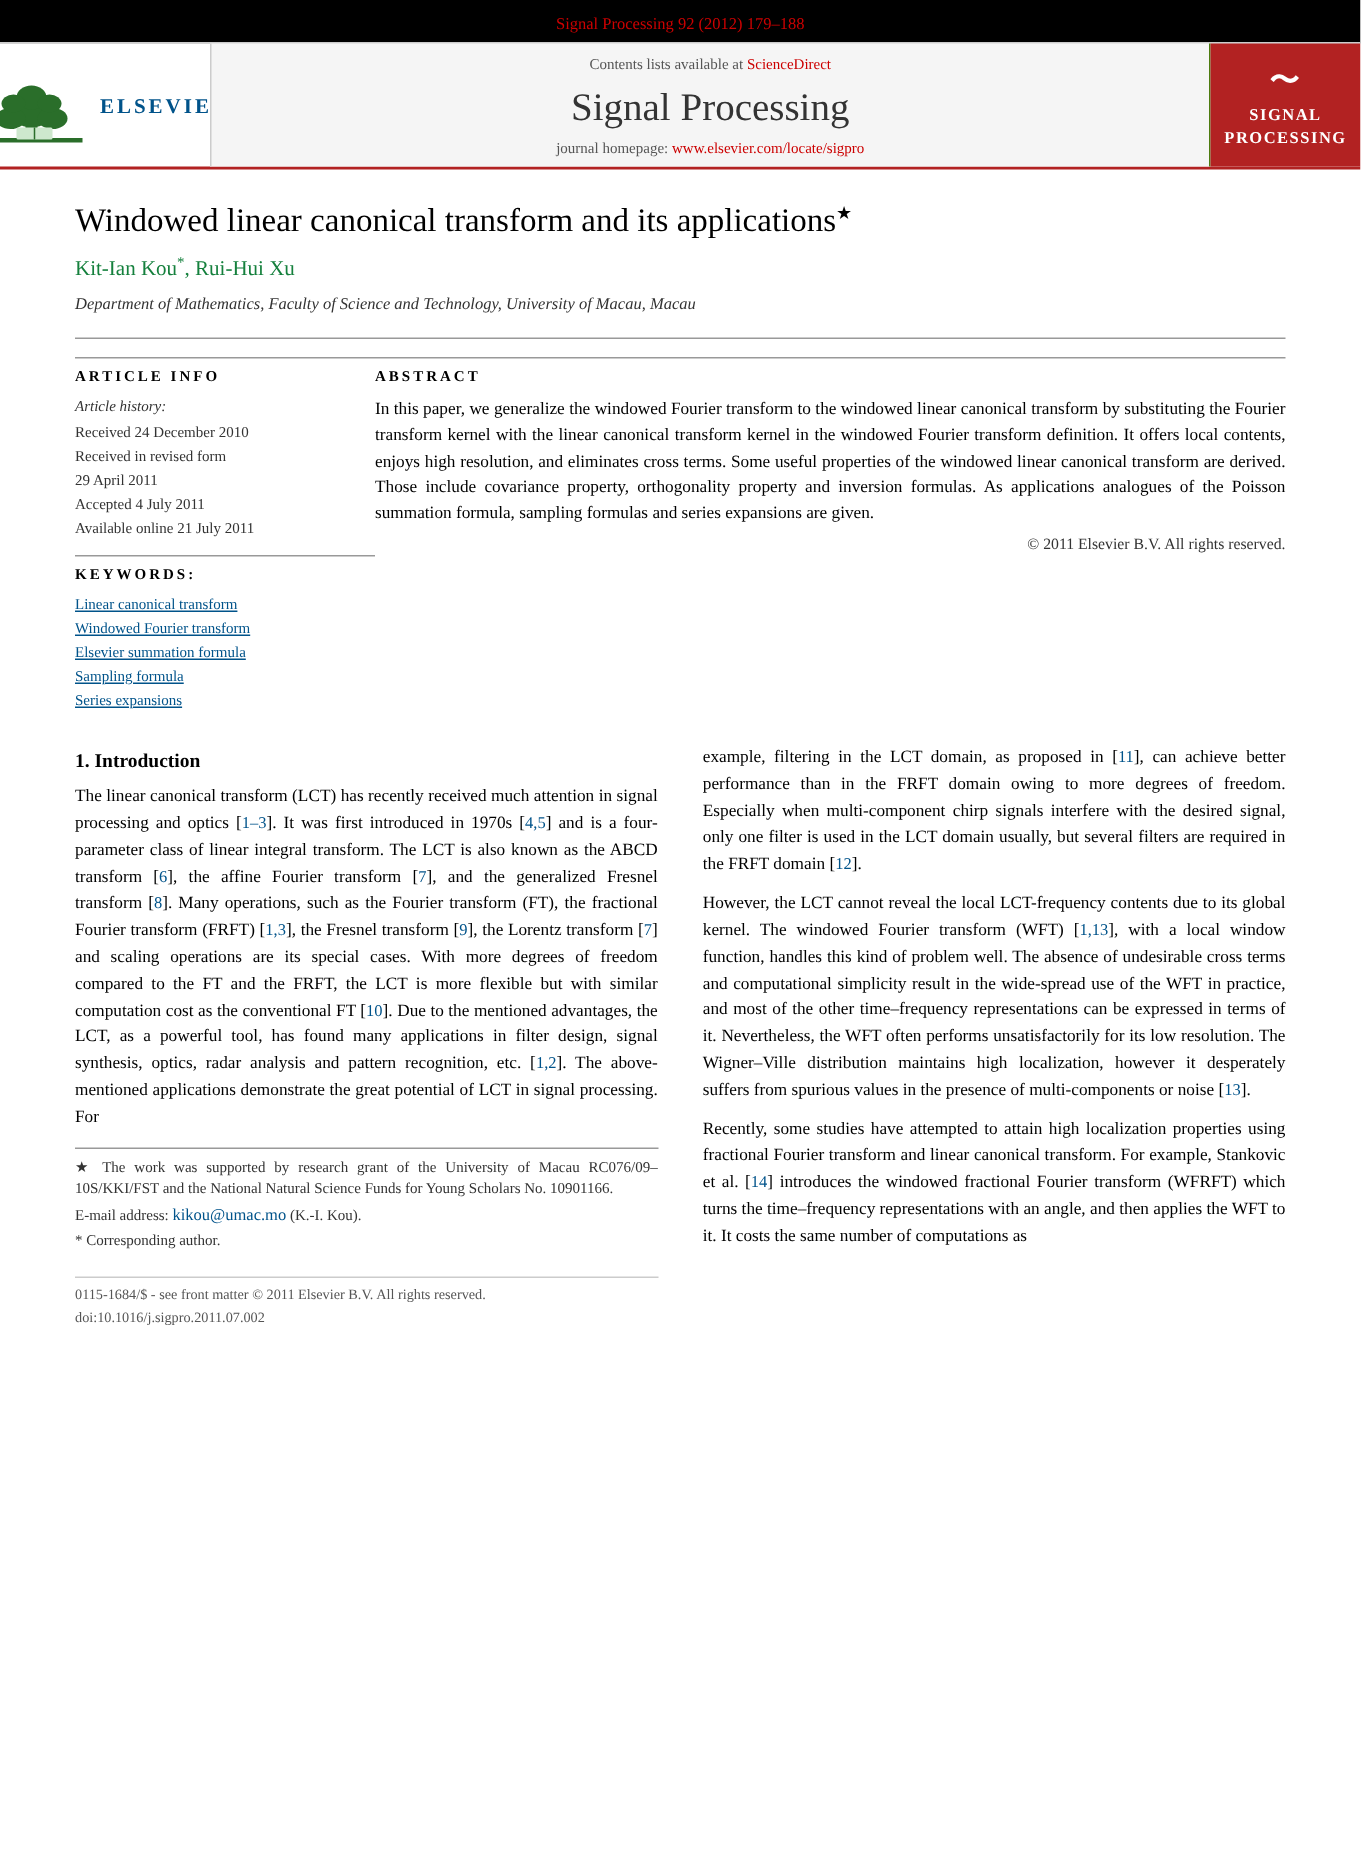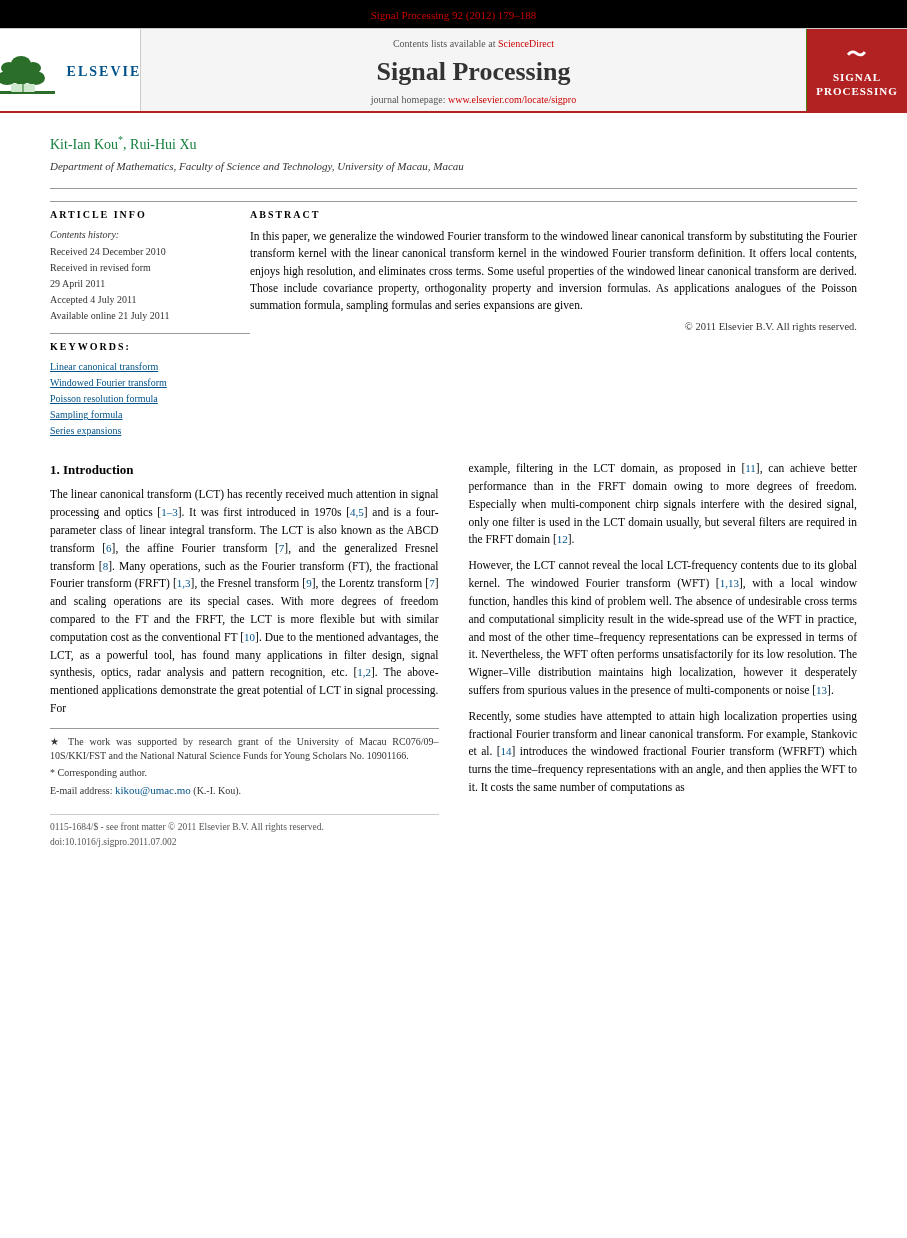--- a/index.html
+++ b/index.html
@@ -67,21 +67,21 @@
       background: #f5f5f5;
     }
     .contents-line {
       font-size: 10px;
       color: #555;
       margin-bottom: 3px;
     }
     .contents-line a { color: #c00; text-decoration: none; }
     .journal-title {
       font-size: 26px;
-      font-weight: bold;
+      font-weight: normal;
       color: #333;
       font-family: 'Times New Roman', Times, serif;
       margin: 2px 0;
       text-align: center;
     }
     .homepage-line {
       font-size: 10px;
       color: #555;
     }
     .homepage-line a { color: #c00; text-decoration: none; }
@@ -315,49 +315,52 @@
     <div class="signal-processing-badge">
       <span class="sp-icon">〜</span>
       <span>SIGNAL</span><br>
       <span>PROCESSING</span>
     </div>
   </div>
 </div>
 
 <div class="paper-content">
 
+  <h1 class="article-title">
+    <span>Windowed linear canonical transform and its applications</span><sup>★</sup>
+  </h1>
 
   <div class="authors">
     <span>Kit-Ian Kou</span><sup>*</sup>,
     <span>Rui-Hui Xu</span>
   </div>
 
   <div class="affiliation">Department of Mathematics, Faculty of Science and Technology, University of Macau, Macau</div>
 
   <hr class="divider">
 
   <div class="two-col">
 
     <div class="col-left">
 
       <div class="article-info-section">
         <div class="section-header">Article Info</div>
-        <div class="sub-label">Contents history:</div>
+        <div class="sub-label">Article history:</div>
         <div class="info-date">Received 24 December 2010</div>
         <div class="info-date">Received in revised form</div>
         <div class="info-date">29 April 2011</div>
         <div class="info-date">Accepted 4 July 2011</div>
         <div class="info-date">Available online 21 July 2011</div>
       </div>
 
       <div class="keywords-section">
         <div class="section-header">Keywords:</div>
         <a class="keyword-item">Linear canonical transform</a>
         <a class="keyword-item">Windowed Fourier transform</a>
-        <a class="keyword-item">Poisson resolution formula</a>
+        <a class="keyword-item">Elsevier summation formula</a>
         <a class="keyword-item">Sampling formula</a>
         <a class="keyword-item">Series expansions</a>
       </div>
     </div>
 
     <div class="col-right">
       <div class="abstract-section">
         <div class="section-header">Abstract</div>
         <p class="abstract-text">In this paper, we generalize the windowed Fourier transform to the windowed linear canonical transform by substituting the Fourier transform kernel with the linear canonical transform kernel in the windowed Fourier transform definition. It offers local contents, enjoys high resolution, and eliminates cross terms. Some useful properties of the windowed linear canonical transform are derived. Those include covariance property, orthogonality property and inversion formulas. As applications analogues of the Poisson summation formula, sampling formulas and series expansions are given.</p>
         <div class="copyright">© 2011 Elsevier B.V. All rights reserved.</div>
@@ -370,22 +373,22 @@
 
     <div class="body-col">
       <div class="section-title">
         <span class="sec-num">1.</span>
         <span>Introduction</span>
       </div>
       <p>The linear canonical transform (LCT) has recently received much attention in signal processing and optics [<a class="ref">1–3</a>]. It was first introduced in 1970s [<a class="ref">4,5</a>] and is a four-parameter class of linear integral transform. The LCT is also known as the ABCD transform [<a class="ref">6</a>], the affine Fourier transform [<a class="ref">7</a>], and the generalized Fresnel transform [<a class="ref">8</a>]. Many operations, such as the Fourier transform (FT), the fractional Fourier transform (FRFT) [<a class="ref">1,3</a>], the Fresnel transform [<a class="ref">9</a>], the Lorentz transform [<a class="ref">7</a>] and scaling operations are its special cases. With more degrees of freedom compared to the FT and the FRFT, the LCT is more flexible but with similar computation cost as the conventional FT [<a class="ref">10</a>]. Due to the mentioned advantages, the LCT, as a powerful tool, has found many applications in filter design, signal synthesis, optics, radar analysis and pattern recognition, etc. [<a class="ref">1,2</a>]. The above-mentioned applications demonstrate the great potential of LCT in signal processing. For</p>
 
       <div class="footnotes">
         <div class="footnote-item">★ The work was supported by research grant of the University of Macau RC076/09–10S/KKI/FST and the National Natural Science Funds for Young Scholars No. 10901166.</div>
+        <div class="footnote-item"><span>E-mail address: </span><a class="ref">kikou@umac.mo</a><span> (K.-I. Kou).</span></div>
         <div class="footnote-item">* Corresponding author.</div>
-        <div class="footnote-item"><span>E-mail address: </span><a class="ref">kikou@umac.mo</a><span> (K.-I. Kou).</span></div>
       </div>
 
       <div class="bottom-bar">
         <div>0115-1684/$ - see front matter © 2011 Elsevier B.V. All rights reserved.</div>
         <div>doi:10.1016/j.sigpro.2011.07.002</div>
       </div>
     </div>
 
     <div class="body-col">
       <p>example, filtering in the LCT domain, as proposed in [<a class="ref">11</a>], can achieve better performance than in the FRFT domain owing to more degrees of freedom. Especially when multi-component chirp signals interfere with the desired signal, only one filter is used in the LCT domain usually, but several filters are required in the FRFT domain [<a class="ref">12</a>].</p>

